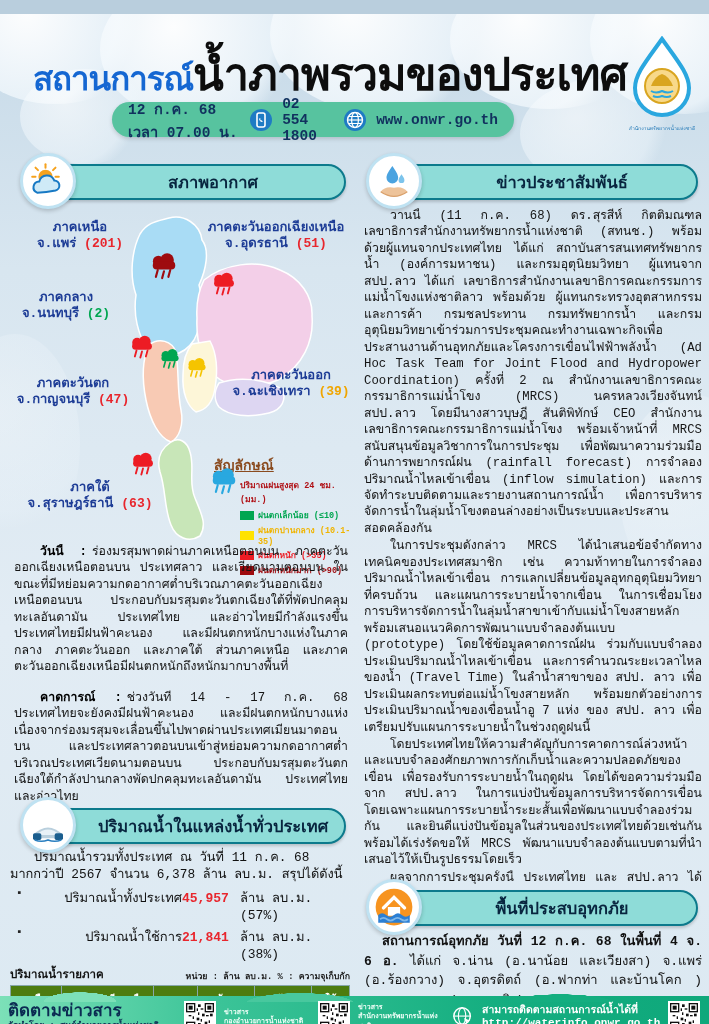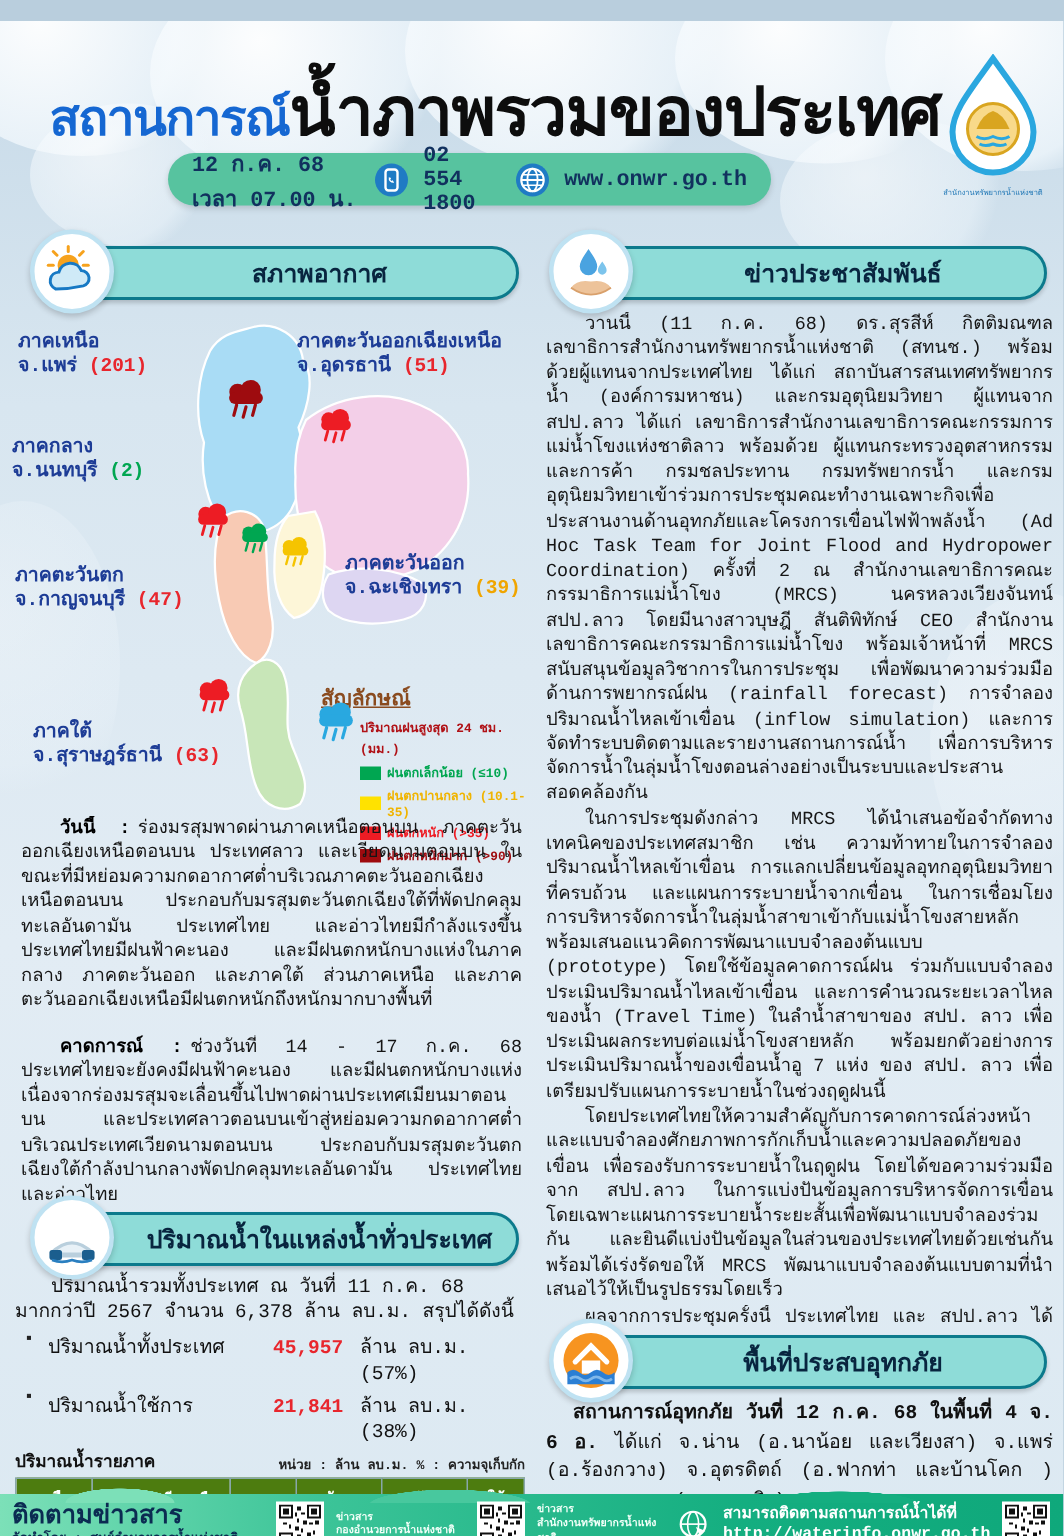--- a/index.html
+++ b/index.html
@@ -27,21 +27,21 @@
                  border:2px solid #0c7a8c; border-radius:19px; display:flex; align-items:center;
                  justify-content:center; padding-left:34px; box-shadow:0 2px 3px rgba(0,0,0,.18); }
   .sec .pillbg .t { font-size:16.5px; font-weight:800; color:#08253f; }
   .sec .ic { position:absolute; left:0; top:-9px; width:56px; height:56px; background:#fff; border-radius:50%;
              border:3px solid #bfe2f2; display:flex; align-items:center; justify-content:center;
              box-shadow:0 2px 4px rgba(0,0,0,.2); z-index:2; }
 
   
   .mapzone { position:absolute; left:6px; top:190px; width:348px; height:340px; }
   .thmap { position:absolute; left:78px; top:6px; }
-  .rlabel { position:absolute; text-align:left; line-height:1.25; font-weight:800; font-size:13px; }
+  .rlabel { position:absolute; text-align:center; line-height:1.25; font-weight:800; font-size:13px; }
   .rlabel .rn { color:#1d3c96; display:block; }
   .rlabel .rp { color:#1d3c96; }
   .rlabel .rv-red { color:#e8262d; } .rlabel .rv-green { color:#00a651; } .rlabel .rv-orange { color:#f0a500; }
   .legend { position:absolute; left:208px; top:250px; width:140px; font-size:8.5px; }
   .legend .lt { color:#8a4b1f; font-weight:800; text-decoration:underline; font-size:14px; margin-bottom:2px; }
   .legend .lsub { color:#b01116; font-weight:800; margin-bottom:2px; }
   .legrow { display:flex; align-items:center; gap:4px; margin:1px 0 1px 26px; font-weight:800; }
   .legrow .sw { width:14px; height:9px; flex:0 0 auto; }
   .sw0{background:#00a651} .sw1{background:#ffe200} .sw2{background:#ed1c24} .sw3{background:#9e0b0f}
   .lg0{color:#00a651} .lg1{color:#f0b400} .lg2{color:#ed1c24} .lg3{color:#9e0b0f}
@@ -50,21 +50,21 @@
   
   .para { position:absolute; font-size:12.3px; line-height:1.34; color:#151515; text-align:justify;
           text-indent:26px; overflow:hidden; }
   .para .lead { font-weight:800; color:#000; margin-right:5px; }
   .newsp { margin-bottom:1px; }
 
   
   .waterblk { position:absolute; left:10px; top:836px; width:340px; }
   .waterblk .intro { font-size:12.8px; line-height:1.32; text-indent:24px; color:#111; }
   .brow { display:flex; align-items:baseline; font-size:13px; color:#111; margin-top:3px; padding-left:22px; }
-  .brow .bl { width:150px; position:relative; }
+  .brow .bl { width:150px; position:relative;text-align:right; }
   .brow .bl::before { content:"▪"; position:absolute; left:-16px; top:0; font-size:11px; color:#222; }
   .brow .ba { width:58px; color:#e8262d; font-weight:600; }
   .brow .bu { flex:1; }
   .caps { display:flex; justify-content:space-between; align-items:flex-end; margin-top:3px; }
   .caps .cl { font-size:11.5px; font-weight:700; color:#111; }
   .caps .cr { font-size:8.8px; font-weight:700; color:#222; }
   table.wtable { width:100%; border-collapse:collapse; margin-top:2px; background:#fff; }
   table.wtable th { background:#4d7c0f; color:#fff; font-size:10px; font-weight:700; padding:5px 1px;
                     border:1px solid #88a7aa; }
   table.wtable th.small { font-size:8.6px; }

